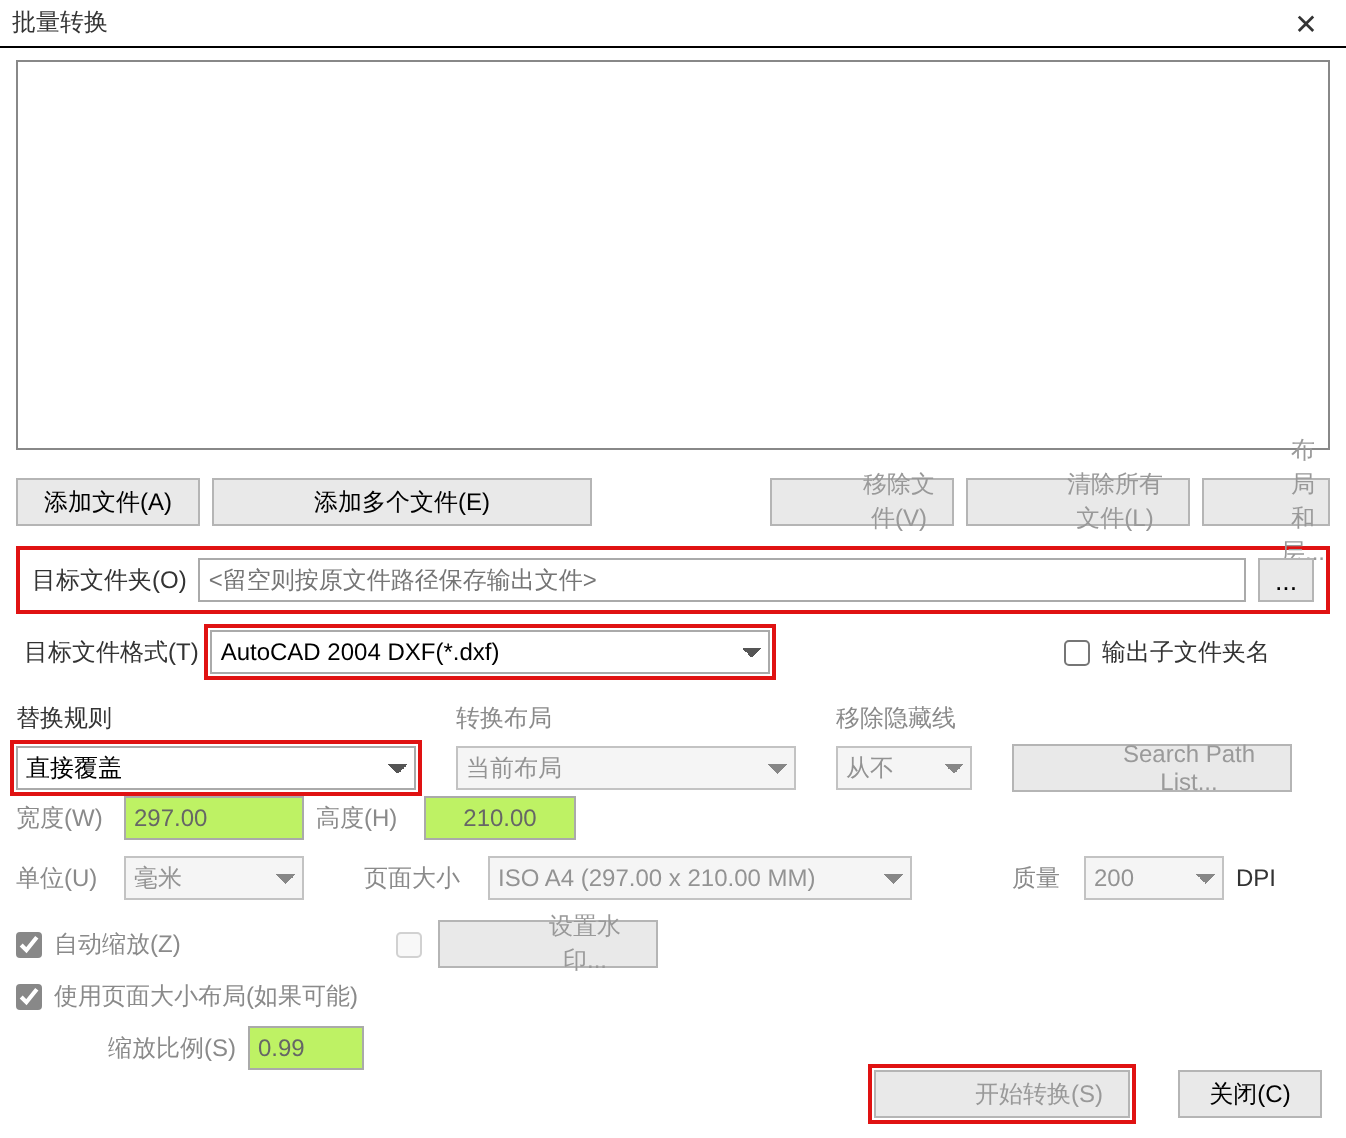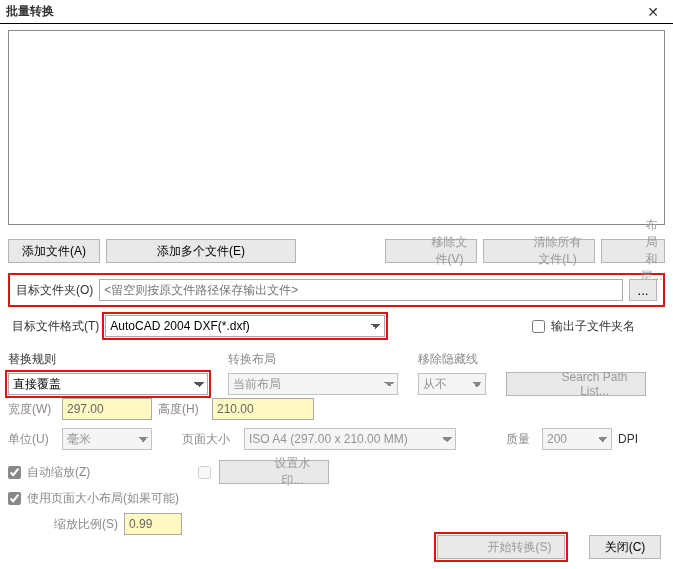--- a/index.html
+++ b/index.html
@@ -14,21 +14,21 @@
     overflow: hidden;
   }
   .titlebar {
     height: 24px;
     border-bottom: 1px solid #000;
     display: flex;
     align-items: center;
     padding: 0 6px;
     justify-content: space-between;
   }
-  .titlebar .title { font-size: 12px; font-weight: bold; }
+  .titlebar .title { font-size: 12px; }
   .titlebar .close {
     font-size: 14px;
     width: 28px;
     text-align: center;
     cursor: pointer;
   }
   .body { padding: 6px 8px 8px 8px; }
   .file-list {
     width: 100%;
     height: 195px;
@@ -51,21 +51,21 @@
   .spacer { flex: 1 1 auto; }
   .lbl { color: #333; white-space: nowrap; }
   .lbl.dim { color: #8a8a8a; }
   .input, .select {
     height: 22px;
     border: 1px solid #aaa;
     background: #fff;
     font-size: 12px;
     padding: 0 4px;
   }
-  .input.ro { background: #fef9c3; color: #666; }
+  .input.ro { background: #bef264; color: #666; }
   .select {
     appearance: none;
     -webkit-appearance: none;
     padding-right: 2px;
     background-image: linear-gradient(45deg, transparent 50%, #555 50%), linear-gradient(135deg, #555 50%, transparent 50%);
     background-position: right 8px center, right 3px center;
     background-size: 5px 5px, 5px 5px;
     background-repeat: no-repeat;
   }
   .select.disabled, .select[disabled] { background-color: #f2f2f2; color: #666; }
@@ -163,21 +163,21 @@
       </button>
   </div>
 
   <div class="row" style="margin-top:2px;">
     <div class="field">
       <span class="lbl dim">宽度(W)</span>
       <input class="input ro" style="width: 90px;" readonly="" value="297.00">
     </div>
     <div class="field">
       <span class="lbl dim">高度(H)</span>
-      <input class="input ro" style="width: 102px;" readonly="" value="210.00">
+      <input class="input ro" style="width: 76px; text-align: center;" readonly="" value="210.00">
     </div>
   </div>
 
   <div class="row" style="margin-top:8px;gap:30px">
     <div class="field">
       <span class="lbl dim">单位(U)</span>
       <select class="select disabled" disabled="" style="width:90px">
         <option>毫米</option>
       </select>
     </div>

